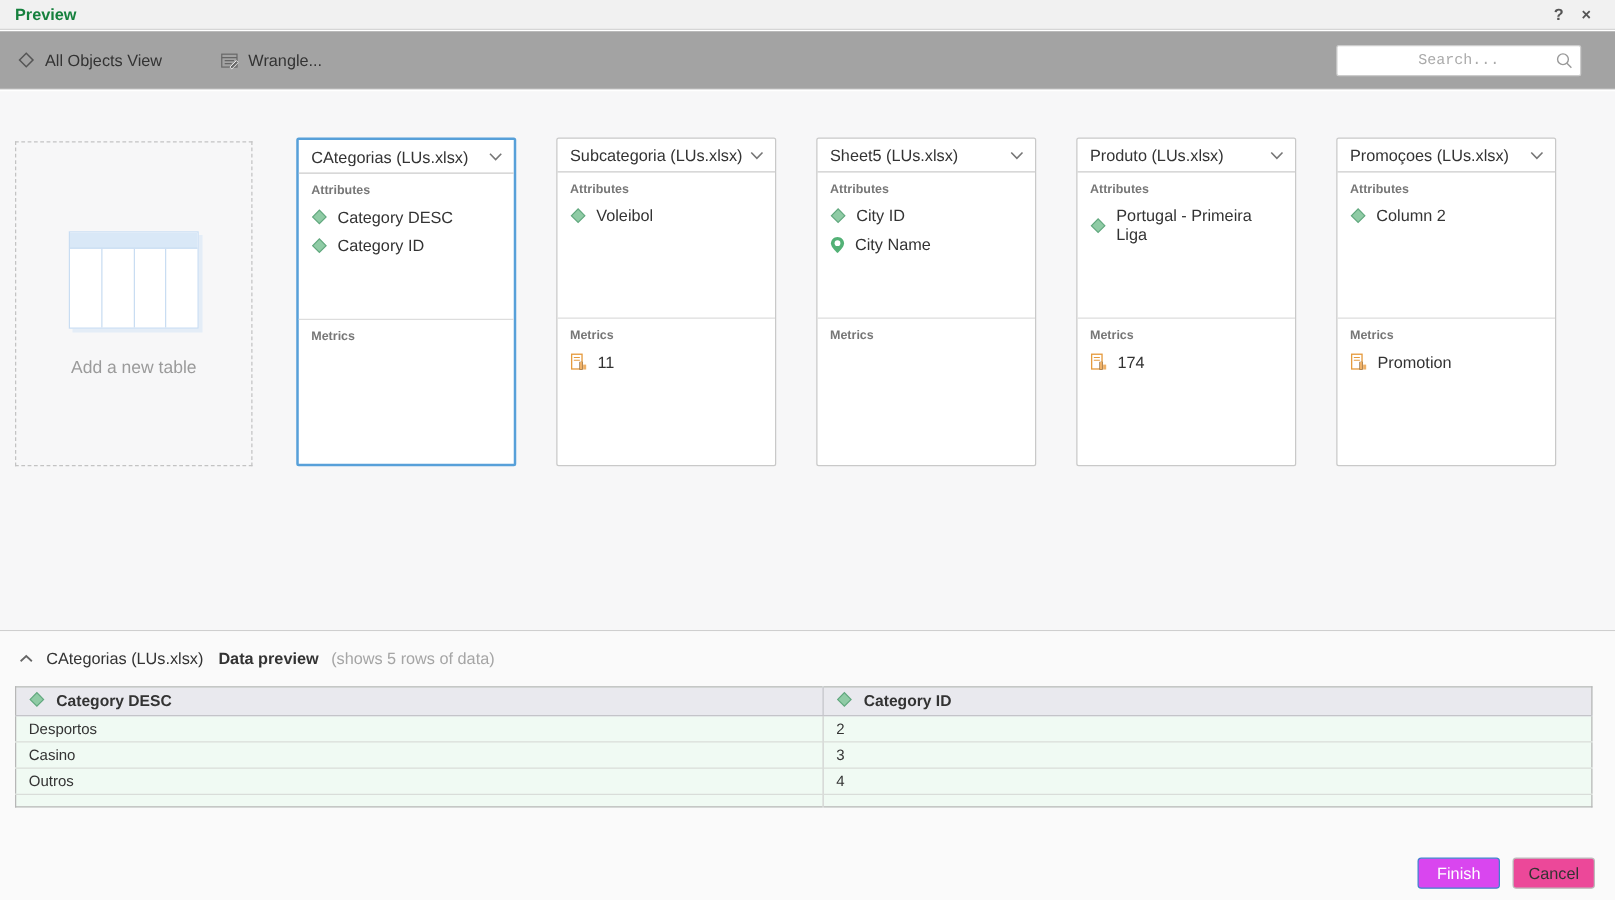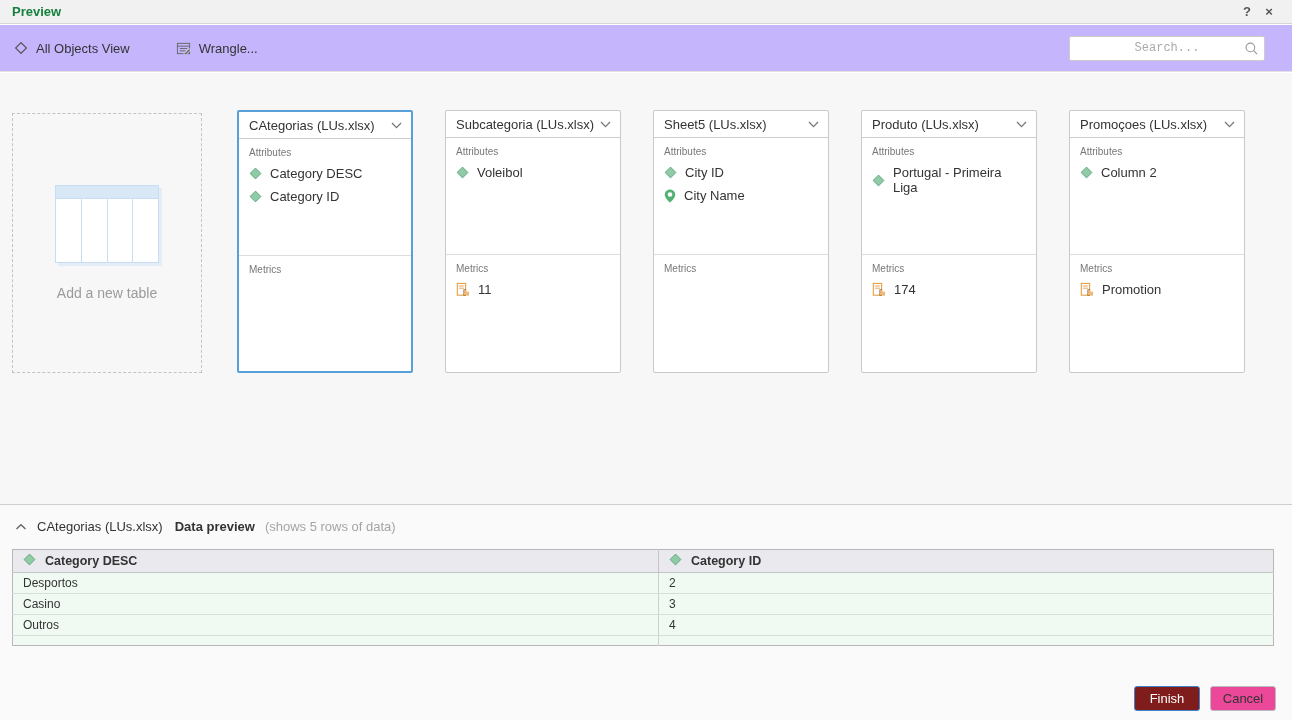--- a/index.html
+++ b/index.html
@@ -6,21 +6,21 @@
   html,body { width:1292px; height:720px; font-family:"Liberation Sans", sans-serif; background:#fff; overflow:hidden; }
   body { position:relative; color:#333; }
 
   
   .titlebar { position:absolute; top:0; left:0; right:0; height:24px; background:#f1f1f1; border-bottom:1px solid #d6d6d6; display:flex; align-items:center; padding:0 12px; }
   .titlebar .title { font-size:13px; font-weight:bold; color:#15803d; }
   .titlebar .spacer { flex:1; }
   .tb-icon { font-size:13px; font-weight:bold; color:#555; width:22px; text-align:center; cursor:pointer; }
 
   
-  .toolbar { position:absolute; top:25px; left:0; right:0; height:47px; background:#c4b5fd; border-bottom:1px solid #e2e2e2; display:flex; align-items:center; padding:0 14px; }
+  .toolbar { position:absolute; top:25px; left:0; right:0; height:47px; background:#a3a3a3; border-bottom:1px solid #e2e2e2; display:flex; align-items:center; padding:0 14px; }
   .tool-btn { display:flex; align-items:center; gap:8px; font-size:13px; color:#333; margin-right:46px; cursor:pointer; }
   .tool-btn svg { display:block; }
   .search-box { margin-left:auto; margin-right:13px; position:relative; width:196px; height:25px; }
   .search-box input { width:100%; height:100%; border:1px solid #ccc; border-radius:2px; background:#fff; text-align:center; font-size:12px; color:#555; font-family:Liberation Mono, monospace; outline:none; }
   .search-box input::placeholder { color:#aaa; }
   .search-box .search-icon { position:absolute; right:6px; top:5px; }
 
   
   .canvas { position:absolute; top:73px; left:0; right:0; height:431px; background:#f7f7f8; }
   .cards-row { position:absolute; left:12px; top:37px; display:flex; align-items:flex-start; }
@@ -33,21 +33,21 @@
   .add-box .mini-cols span:last-child { border-right:none; }
   .add-box .add-label { font-size:14px; color:#9b9b9b; }
 
   .card { width:176px; height:263px; background:#fff; border:1px solid #c9c9c9; border-radius:2px; margin-right:32px; display:flex; flex-direction:column; }
   .card.selected { border:2px solid #57a0d9; }
   .card-header { height:27px; display:flex; align-items:center; padding:0 8px 0 10px; border-bottom:1px solid #ccc; cursor:pointer; }
   .card-title { flex:1; font-size:13px; color:#333; white-space:nowrap; overflow:hidden; }
   .chevron { display:flex; align-items:center; cursor:pointer; }
   .card-attrs { height:117px; border-bottom:1px solid #ddd; padding:6px 10px; overflow:hidden; }
   .card-metrics { flex:1; padding:6px 10px; overflow:hidden; }
-  .section-label { font-size:10px; color:#777; margin:2px 0 4px 0; }
+  .section-label { font-size:10px; color:#777; margin:2px 0 4px 0;font-weight:bold; }
   .obj-item { display:flex; align-items:center; gap:8px; font-size:13px; color:#333; padding:4px 0; cursor:pointer; }
   .obj-item svg { flex:none; display:block; }
 
   
   .splitter { position:absolute; top:504px; left:0; right:0; height:5px; border-top:1px solid #cfcfcf; cursor:row-resize; }
   .splitter .handle { position:absolute; left:50%; top:1px; transform:translateX(-50%); width:26px; }
   .splitter .handle i { display:block; height:2px; background:#bbb; margin-bottom:2px; }
 
   
   .preview { position:absolute; top:505px; left:0; right:0; bottom:0; background:#fafafa; }
@@ -59,21 +59,21 @@
 
   table.data { position:absolute; left:12px; top:44px; width:1262px; border-collapse:collapse; background:#f0faf3; border:1px solid #b7b7b7; table-layout:fixed; }
   table.data th { height:23px; background:#e9e9ee; border-bottom:1px solid #c4c4c9; border-right:1px solid #c4c4c9; text-align:left; padding:0 0 0 10px; font-size:12.5px; color:#333; }
   table.data th:last-child, table.data td:last-child { border-right:none; }
   table.data th .th-inner { display:flex; align-items:center; gap:9px; }
   table.data td { height:21px; border-bottom:1px solid #d9ddd9; border-right:1px solid #cfcfcf; font-size:12px; color:#333; padding:0 0 0 10px; }
   table.data tr.partial td { height:10px; border-bottom:none; }
 
   
   .btn { position:absolute; bottom:9px; width:66px; height:25px; border-radius:3px; font-size:13px; font-family:"Liberation Sans", sans-serif; cursor:pointer; }
-  .btn-finish { right:92px; background:#7f1d1d; border:1px solid #3f83cd; color:#fff; }
+  .btn-finish { right:92px; background:#d946ef; border:1px solid #3f83cd; color:#fff; }
   .btn-cancel { right:16px; background:#ec4899; border:1px solid #bbb; color:#333; }
 </style>
 </head>
 <body>
 
 <div class="titlebar">
   <span class="title">Preview</span>
   <span class="spacer"></span>
   <span class="tb-icon">?</span>
   <span class="tb-icon">×</span>

